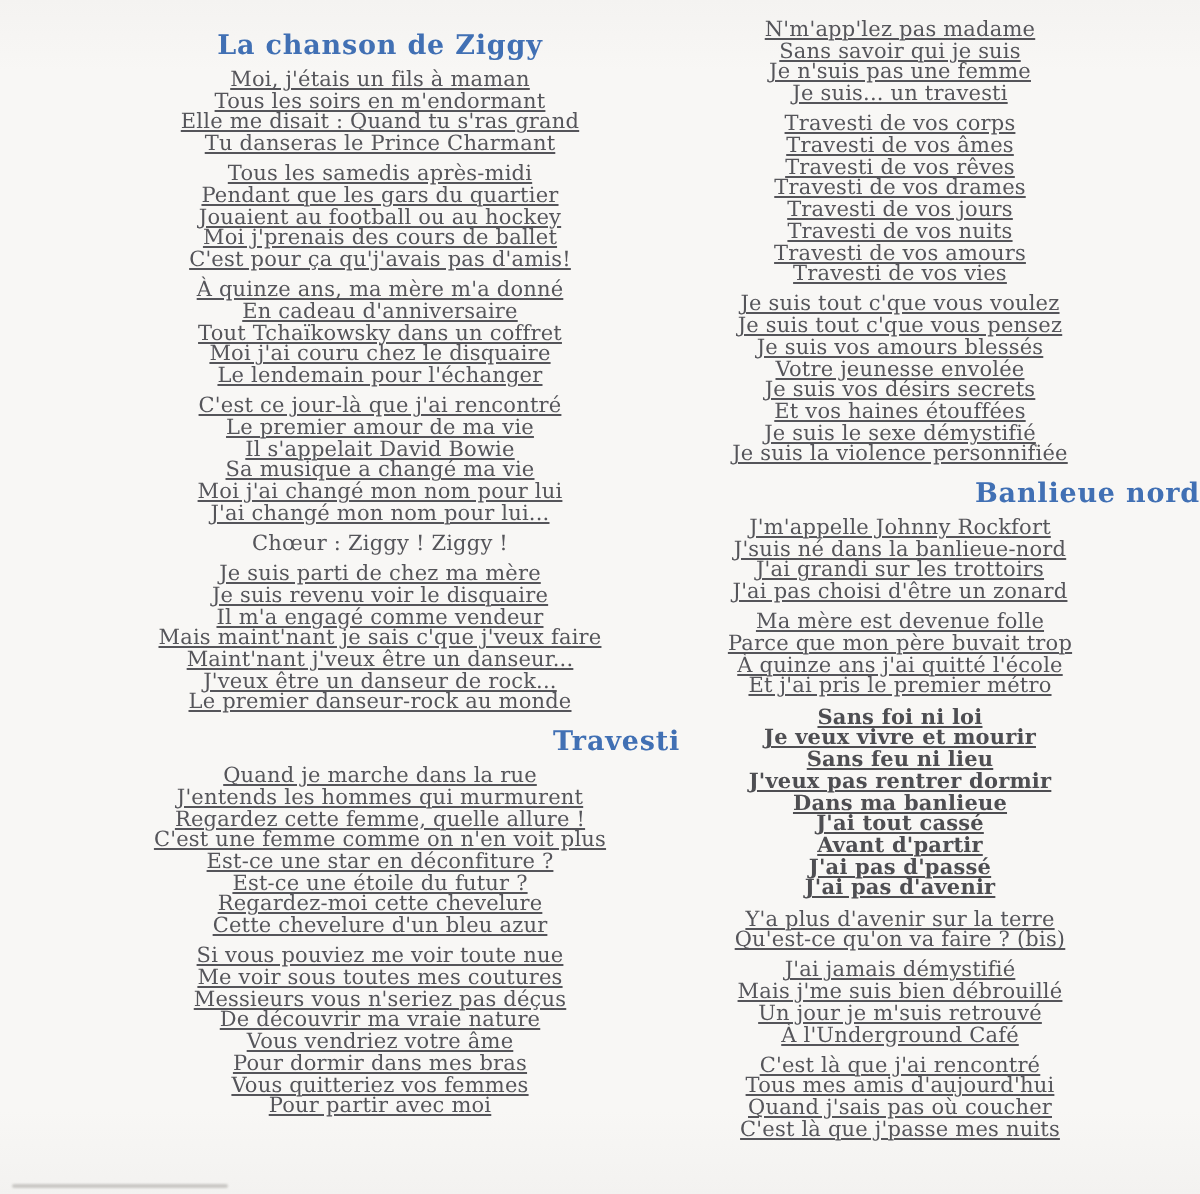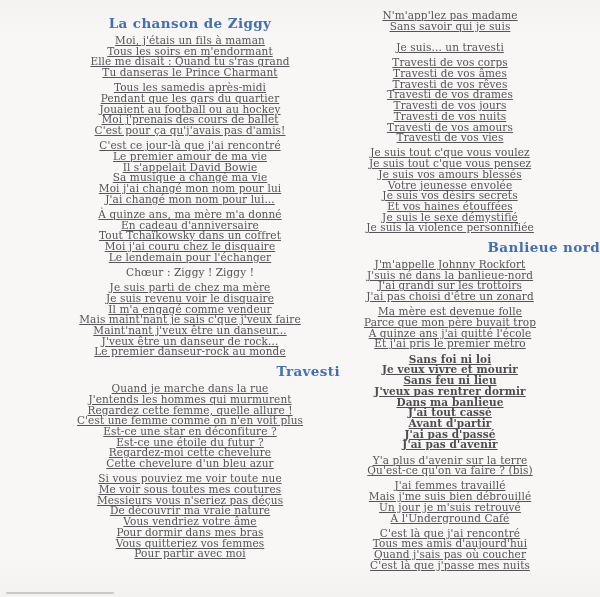--- a/index.html
+++ b/index.html
@@ -41,34 +41,34 @@
   }
 </style>
 </head>
 <body>
 
 <div class="page">
   <div class="col col-left">
       <div class="title">La chanson de Ziggy</div>
       <p class="stanza"><span class="line">Moi, j'étais un fils à maman</span><br><span class="line">Tous les soirs en m'endormant</span><br><span class="line">Elle me disait : Quand tu s'ras grand</span><br><span class="line">Tu danseras le Prince Charmant</span><br></p>
       <p class="stanza"><span class="line">Tous les samedis après-midi</span><br><span class="line">Pendant que les gars du quartier</span><br><span class="line">Jouaient au football ou au hockey</span><br><span class="line">Moi j'prenais des cours de ballet</span><br><span class="line">C'est pour ça qu'j'avais pas d'amis!</span></p>
+      <p class="stanza"><span class="line">À quinze ans, ma mère m'a donné</span><br><span class="line">En cadeau d'anniversaire</span><br><span class="line">Tout Tchaïkowsky dans un coffret</span><br><span class="line">Moi j'ai couru chez le disquaire</span><br><span class="line">Le lendemain pour l'échanger</span></p>
       <p class="stanza"><span class="line">C'est ce jour-là que j'ai rencontré</span><br><span class="line">Le premier amour de ma vie</span><br><span class="line">Il s'appelait David Bowie</span><br><span class="line">Sa musique a changé ma vie</span><br><span class="line">Moi j'ai changé mon nom pour lui</span><br><span class="line">J'ai changé mon nom pour lui...</span></p>
-      <p class="stanza"><span class="line">À quinze ans, ma mère m'a donné</span><br><span class="line">En cadeau d'anniversaire</span><br><span class="line">Tout Tchaïkowsky dans un coffret</span><br><span class="line">Moi j'ai couru chez le disquaire</span><br><span class="line">Le lendemain pour l'échanger</span></p>
       <p class="chorus"><span class="line">Chœur : Ziggy ! Ziggy !</span></p>
       <p class="stanza"><span class="line">Je suis parti de chez ma mère</span><br><span class="line">Je suis revenu voir le disquaire</span><br><span class="line">Il m'a engagé comme vendeur</span><br><span class="line">Mais maint'nant je sais c'que j'veux faire</span><br><span class="line">Maint'nant j'veux être un danseur...</span><br><span class="line">J'veux être un danseur de rock...</span><br><span class="line">Le premier danseur-rock au monde</span></p>
       <div class="title mid">Travesti</div>
       <p class="stanza"><span class="line">Quand je marche dans la rue</span><br><span class="line">J'entends les hommes qui murmurent</span><br><span class="line">Regardez cette femme, quelle allure !</span><br><span class="line">C'est une femme comme on n'en voit plus</span><br><span class="line">Est-ce une star en déconfiture ?</span><br><span class="line">Est-ce une étoile du futur ?</span><br><span class="line">Regardez-moi cette chevelure</span><br><span class="line">Cette chevelure d'un bleu azur</span></p>
       <p class="stanza"><span class="line">Si vous pouviez me voir toute nue</span><br><span class="line">Me voir sous toutes mes coutures</span><br><span class="line">Messieurs vous n'seriez pas déçus</span><br><span class="line">De découvrir ma vraie nature</span><br><span class="line">Vous vendriez votre âme</span><br><span class="line">Pour dormir dans mes bras</span><br><span class="line">Vous quitteriez vos femmes</span><br><span class="line">Pour partir avec moi</span></p>
     </div>
   <div class="col col-right">
-      <p class="stanza"><span class="line">N'm'app'lez pas madame</span><br><span class="line">Sans savoir qui je suis</span><br><br><span class="line">Je suis... un travesti</span></p>
+      <p class="stanza"><span class="line">N'm'app'lez pas madame</span><br><span class="line">Sans savoir qui je suis</span><br><span class="line">Je n'suis pas une femme</span><br><span class="line">Je suis... un travesti</span></p>
       <p class="stanza"><span class="line">Travesti de vos corps</span><br><span class="line">Travesti de vos âmes</span><br><span class="line">Travesti de vos rêves</span><br><span class="line">Travesti de vos drames</span><br><span class="line">Travesti de vos jours</span><br><span class="line">Travesti de vos nuits</span><br><span class="line">Travesti de vos amours</span><br><span class="line">Travesti de vos vies</span></p>
       <p class="stanza"><span class="line">Je suis tout c'que vous voulez</span><br><span class="line">Je suis tout c'que vous pensez</span><br><span class="line">Je suis vos amours blessés</span><br><span class="line">Votre jeunesse envolée</span><br><span class="line">Je suis vos désirs secrets</span><br><span class="line">Et vos haines étouffées</span><br><span class="line">Je suis le sexe démystifié</span><br><span class="line">Je suis la violence personnifiée</span></p>
       <div class="title mid">Banlieue nord</div>
       <p class="stanza"><span class="line">J'm'appelle Johnny Rockfort</span><br><span class="line">J'suis né dans la banlieue-nord</span><br><span class="line">J'ai grandi sur les trottoirs</span><br><span class="line">J'ai pas choisi d'être un zonard</span></p>
       <p class="stanza"><span class="line">Ma mère est devenue folle</span><br><span class="line">Parce que mon père buvait trop</span><br><span class="line">À quinze ans j'ai quitté l'école</span><br><span class="line">Et j'ai pris le premier métro</span></p>
       <p class="stanza bold"><span class="line">Sans foi ni loi</span><br><span class="line">Je veux vivre et mourir</span><br><span class="line">Sans feu ni lieu</span><br><span class="line">J'veux pas rentrer dormir</span><br><span class="line">Dans ma banlieue</span><br><span class="line">J'ai tout cassé</span><br><span class="line">Avant d'partir</span><br><span class="line">J'ai pas d'passé</span><br><span class="line">J'ai pas d'avenir</span></p>
       <p class="stanza"><span class="line">Y'a plus d'avenir sur la terre</span><br><span class="line">Qu'est-ce qu'on va faire ? (bis)</span></p>
-      <p class="stanza"><span class="line">J'ai femmes travaillé</span><br><span class="line">Mais j'me suis bien débrouillé</span><br><span class="line">Un jour je m'suis retrouvé</span><br><span class="line">À l'Underground Café</span></p>
+      <p class="stanza"><span class="line">J'ai jamais démystifié</span><br><span class="line">Mais j'me suis bien débrouillé</span><br><span class="line">Un jour je m'suis retrouvé</span><br><span class="line">À l'Underground Café</span></p>
       <p class="stanza"><span class="line">C'est là que j'ai rencontré</span><br><span class="line">Tous mes amis d'aujourd'hui</span><br><span class="line">Quand j'sais pas où coucher</span><br><span class="line">C'est là que j'passe mes nuits</span></p>
     </div>
   <div class="scan-edge"></div>
 </div>
 
 </body></html>

